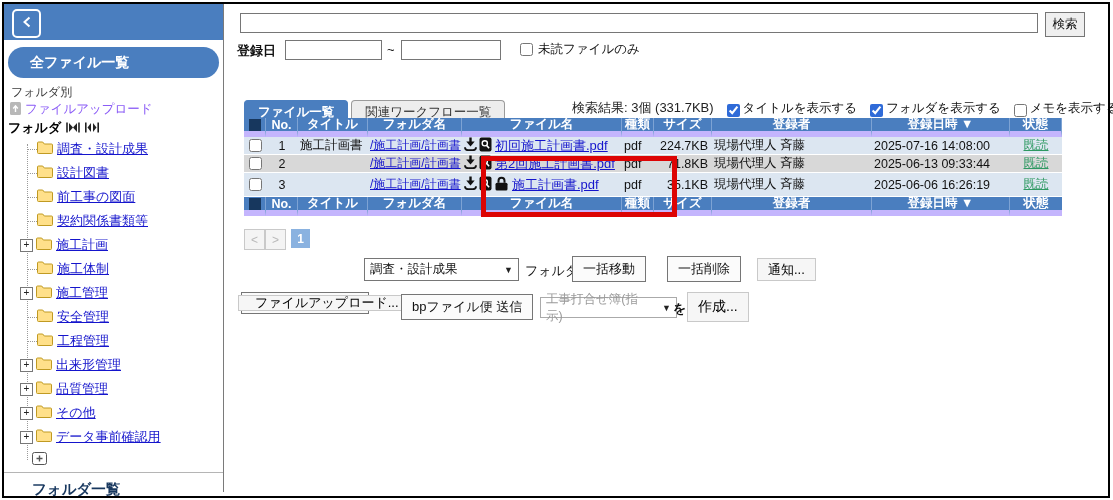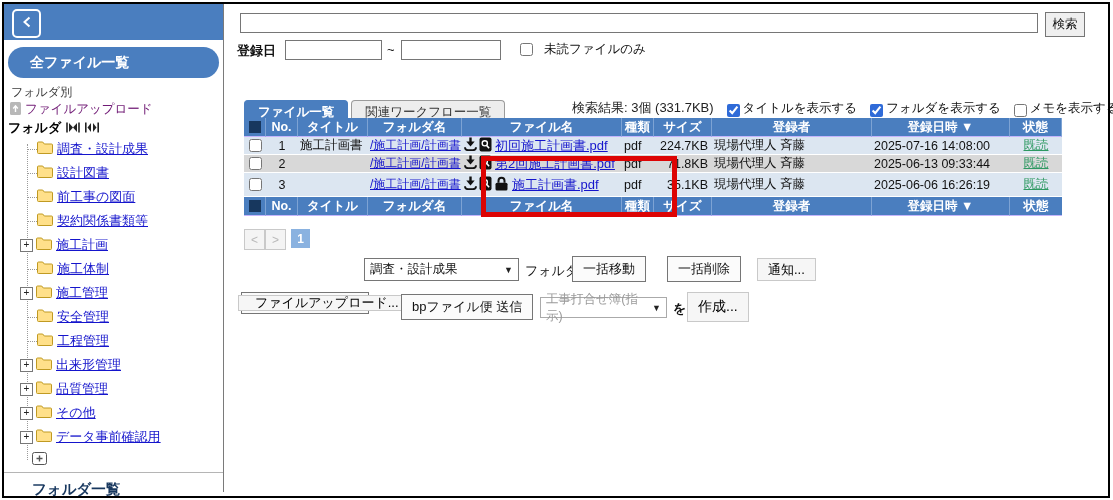--- a/index.html
+++ b/index.html
@@ -8,58 +8,58 @@
   .page-border{position:absolute;left:2px;top:2px;width:1104px;height:492px;border:2px solid #000;pointer-events:none;z-index:50;}
 
   
   .sidebar{position:absolute;left:4px;top:4px;width:219px;height:488px;background:#fff;border-right:1px solid #7a7a7a;}
   .side-topbar{position:absolute;left:0;top:0;width:219px;height:36px;background:#4a7ebf;}
   .back-btn{position:absolute;left:8px;top:5px;width:25px;height:25px;border:2px solid #fff;border-radius:5px;
             display:flex;align-items:center;justify-content:center;cursor:pointer;background:transparent;}
   .allfiles-pill{position:absolute;left:4px;top:43px;width:211px;height:31px;background:#4a7ebf;border-radius:16px;
                  color:#fff;font-weight:bold;font-size:14px;display:flex;align-items:center;padding-left:22px;box-sizing:border-box;cursor:pointer;}
   .side-label{position:absolute;left:7px;top:80px;font-size:12px;color:#3a3a3a;}
-  .upload-row{position:absolute;left:6px;top:97px;display:flex;align-items:flex-end;gap:4px;color:#701a75;font-size:12.5px;}
+  .upload-row{position:absolute;left:6px;top:97px;display:flex;align-items:flex-end;gap:4px;color:#8b5cf6;font-size:12.5px;}
   .folder-head{position:absolute;left:4px;top:115px;display:flex;align-items:center;gap:5px;font-weight:bold;font-size:13px;color:#000;}
   .tree-line{position:absolute;left:23px;top:140px;height:316px;border-left:1px dotted #9a9a9a;}
   .tree-item{position:absolute;left:4px;width:214px;height:24px;display:flex;align-items:center;}
   .plusbox{width:11px;height:11px;border:1px solid #777;background:#fff;font-size:10px;line-height:10px;text-align:center;
            color:#222;margin-left:12px;margin-right:3px;z-index:2;cursor:pointer;}
   .stub{width:10px;border-top:1px dotted #9a9a9a;margin-left:19px;}
   .tree-item .folder-ic{margin-right:4px;flex:none;}
   a.flink, .flink{color:#1515cc;text-decoration:underline;cursor:pointer;font-size:13px;white-space:nowrap;}
   .add-row{position:absolute;left:28px;top:448px;display:flex;align-items:center;}
   .side-divider{position:absolute;left:0;top:468px;width:219px;border-top:1px solid #b5b5b5;}
   .side-footer{position:absolute;left:28px;top:476px;font-weight:bold;font-size:14.5px;color:#17375e;}
 
   
   .kw-input{position:absolute;left:240px;top:13px;width:798px;height:20px;border:1px solid #767676;box-sizing:border-box;font-size:13px;padding:0 4px;}
   .search-btn{position:absolute;left:1045px;top:12px;width:38px;height:23px;border:1px solid #767676;background:#efefef;font-size:12.5px;
               display:flex;align-items:center;justify-content:center;cursor:pointer;}
   .reg-label{position:absolute;left:237px;top:42px;font-weight:bold;font-size:13px;}
   .date1{position:absolute;left:285px;top:40px;width:97px;height:20px;border:1px solid #767676;box-sizing:border-box;}
   .tilde{position:absolute;left:387px;top:42px;font-size:13px;}
   .date2{position:absolute;left:401px;top:40px;width:100px;height:20px;border:1px solid #767676;box-sizing:border-box;}
-  .unread-wrap{position:absolute;left:520px;top:41px;display:flex;align-items:center;gap:11px;font-size:12.5px;}
+  .unread-wrap{position:absolute;left:520px;top:41px;display:flex;align-items:center;gap:5px;font-size:12.5px;}
   input[type=checkbox]{accent-color:#2f6bd8;width:13px;height:13px;margin:0;}
 
   
   .tabbar{position:absolute;left:244px;top:100px;display:flex;gap:3px;align-items:flex-end;}
   .tab{height:22px;display:flex;align-items:center;padding:0 13px;font-size:12.5px;border:1px solid #9b9b9b;border-bottom:none;
        border-radius:4px 4px 0 0;background:#ededed;color:#333;cursor:pointer;}
   .tab.active{background:#4a7ebf;color:#fff;font-weight:bold;border-color:#4a7ebf;}
   .optbar{position:absolute;left:572px;top:99px;display:flex;align-items:center;gap:13px;font-size:12.5px;white-space:nowrap;}
   .optbar .opt{display:flex;align-items:flex-end;gap:3px;}
   .result-text{color:#222;font-size:13px;}
 
   
   .tbl{position:absolute;left:244px;top:118px;width:818px;display:grid;
        grid-template-columns:22px 32px 70px 94px 160px 32px 58px 160px 138px 52px;}
   .c{display:flex;align-items:center;overflow:hidden;box-sizing:border-box;white-space:nowrap;}
-  .hc{height:19px;background:#4a7ebf;color:#fff;font-weight:bold;font-size:12.5px;justify-content:center;border-right:1px solid #7da3d4;border-bottom:1px solid #c4b5fd;}
+  .hc{height:19px;background:#4a7ebf;color:#fff;font-weight:bold;font-size:12.5px;justify-content:center;border-right:1px solid #7da3d4;border-bottom:6px solid #c4b5fd;}
   .hc:last-child{border-right:none;}
   .dc{height:18px;font-size:12.5px;border-bottom:1px solid #fff;padding:0 2px;}
   .dc.tall{height:24px;}
   .bgA{background:#dce6f1;}
   .bgB{background:#d8d8d8;}
   .num{justify-content:center;}
   .right{justify-content:flex-end;padding-right:4px;}
   .center{justify-content:center;}
   .hdr-cb{width:12px;height:12px;background:#17375e;margin:0 auto;}
   .statuslink{color:#2e9962;text-decoration:underline;cursor:pointer;}
@@ -425,21 +425,21 @@
   <div class="btn disabled" style="left:757px;top:258px;height:23px;">
     <span>通知...</span>
   </div>
 
   <div class="btn disabled" style="left:238px;top:295px;height:16px;padding-left:16px;">
     <span>ファイルアップロード...</span>
   </div>
   <div class="btn" style="left:401px;top:294px;height:26px;">
     <span>bpファイル便 送信</span>
   </div>
-  <div class="selectbox" style="left:540px;top:297px;width:127px;height:21px;color:#9a9a9a;border-color:#aaa;gap:8px;">
+  <div class="selectbox" style="left:540px;top:297px;width:137px;height:21px;color:#9a9a9a;border-color:#aaa;gap:8px;">
     <span>工事打合せ簿(指示)</span>
     <span class="caret">▼</span>
   </div>
   <div class="inline-label" style="left:673px;top:300px;font-weight:bold;">を</div>
   <div class="btn disabled" style="left:687px;top:292px;height:30px;font-size:14px;">
     <span>作成...</span>
   </div>
 
   <div class="page-border"></div>
 </div>

